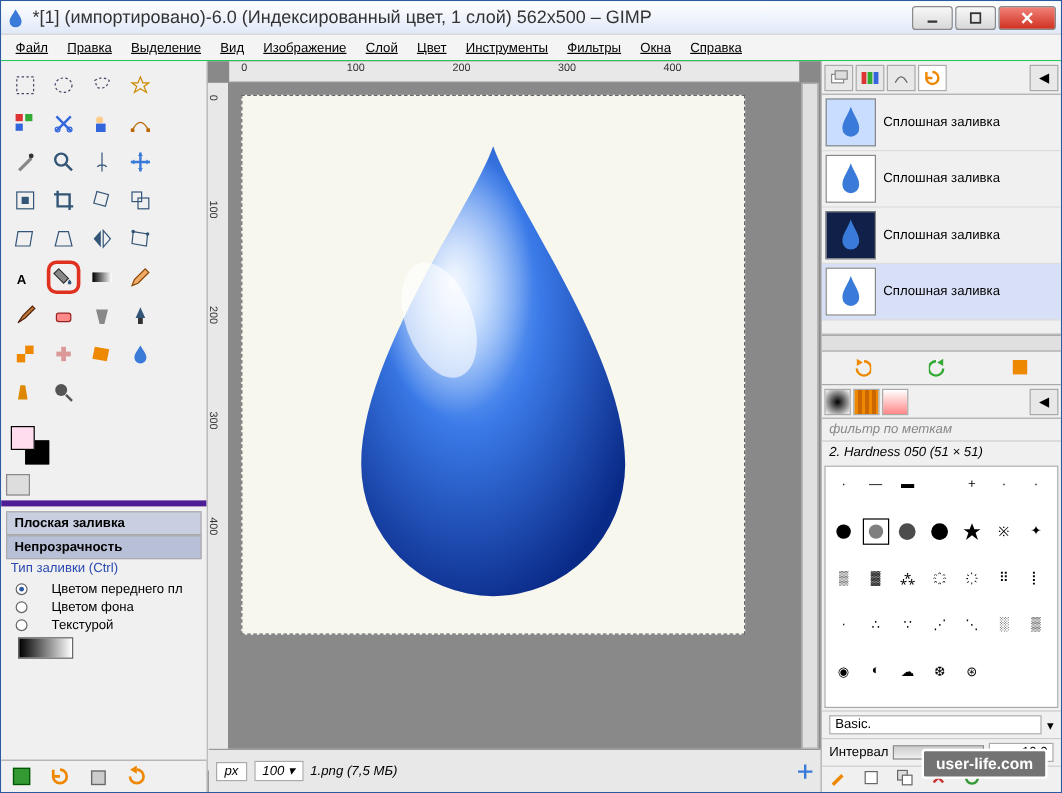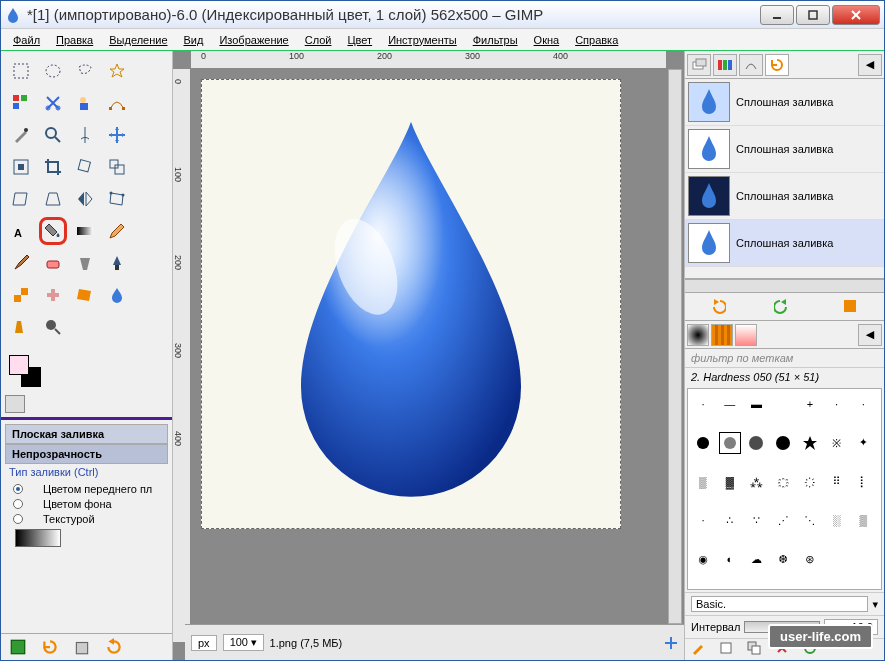--- a/index.html
+++ b/index.html
@@ -18,36 +18,36 @@
 .toolbox { padding: 6px; }
 .tool-row { display: flex; gap: 4px; margin-bottom: 4px; }
 .tool { width: 28px; height: 28px; border: 1px solid transparent; display: flex; align-items: center; justify-content: center; cursor: pointer; border-radius: 3px; }
 .tool.sel { border: 3px solid #e03020; border-radius: 8px; }
 .tool svg { width: 20px; height: 20px; }
 .colorbox { padding: 4px 8px; }
 .fgbg { position: relative; width: 32px; height: 32px; }
 .fg, .bg { width: 20px; height: 20px; border: 1px solid #000; position: absolute; }
 .fg { background: #fde; top: 0; left: 0; z-index: 2; }
 .bg { background: #000; bottom: 0; right: 0; }
-.tooloptions { flex: 1; padding: 4px; border-top: 3px solid #4c1d95; background: #f0f0f0; overflow: hidden; }
+.tooloptions { flex: 1; padding: 4px; border-top: 5px solid #4c1d95; background: #f0f0f0; overflow: hidden; }
 .opthdr { background: #c8cfe0; padding: 3px 6px; font-weight: bold; border: 1px solid #aaa; }
 .optrow { display: flex; align-items: center; gap: 4px; margin: 4px 2px; }
 .optlabel { color: #333; }
 .optinput { border: 1px solid #aaa; padding: 1px 4px; flex: 1; background: #fff; }
 .radiorow { display: flex; align-items: center; gap: 20px; margin: 3px 8px; }
 .radio { width: 10px; height: 10px; border: 1px solid #666; border-radius: 50%; background: #fff; }
 .radio.on::after { content:""; display:block; width:4px; height:4px; background:#2a5aa0; border-radius:50%; margin:2px; }
 .canvas-area { flex: 1; background: #898989; position: relative; overflow: hidden; }
 .ruler-h { position: absolute; top: 0; left: 18px; right: 18px; height: 18px; background: #e8e8e8; border-bottom: 1px solid #888; }
 .ruler-v { position: absolute; top: 18px; left: 0; width: 18px; bottom: 18px; background: #e8e8e8; border-right: 1px solid #888; }
 .ruler-tick { position: absolute; font-size: 9px; color: #333; }
 .canvas-wrap { position: absolute; top: 18px; left: 18px; right: 18px; bottom: 36px; background: #898989; overflow: auto; }
 .canvas { background: #f8f7ee; width: 420px; height: 450px; margin: 10px; position: relative; border: 1px dashed #666; }
 .drop { position: absolute; left: 50%; top: 50%; transform: translate(-50%,-48%); }
-.statusbar { position: absolute; bottom: 0; left: 12px; right: 0; height: 36px; background: #e8e8e8; border-top: 1px solid #999; display: flex; align-items: center; padding: 0 6px; gap: 6px; }
+.statusbar { position: absolute; bottom: 0; left: 1px; right: 0; height: 36px; background: #e8e8e8; border-top: 1px solid #999; display: flex; align-items: center; padding: 0 6px; gap: 6px; font-style: italic; }
 .status-box { border: 1px solid #aaa; padding: 1px 6px; background: #fff; }
 .right-panel { width: 200px; border-left: 1px solid #bbb; background: #f0f0f0; display: flex; flex-direction: column; }
 .dock-tabs { height: 28px; display: flex; align-items: center; padding: 2px; gap: 2px; border-bottom: 1px solid #aaa; }
 .dock-tab { width: 24px; height: 22px; border: 1px solid #aaa; background: #e8e8e8; display: flex; align-items: center; justify-content: center; cursor: pointer; }
 .dock-tab.on { background: #fff; }
 .undo-list { flex: 0 0 200px; overflow: auto; border-bottom: 1px solid #aaa; }
 .undo-row { display: flex; align-items: center; padding: 3px; border-bottom: 1px solid #ddd; cursor: pointer; }
 .undo-thumb { width: 42px; height: 40px; border: 1px solid #888; margin-right: 6px; display:flex; align-items:center; justify-content:center; }
 .undo-text { font-size: 11px; }
 .undo-scroll { height: 14px; background: #e0e0e0; border-top:1px solid #aaa; border-bottom:1px solid #aaa; }

